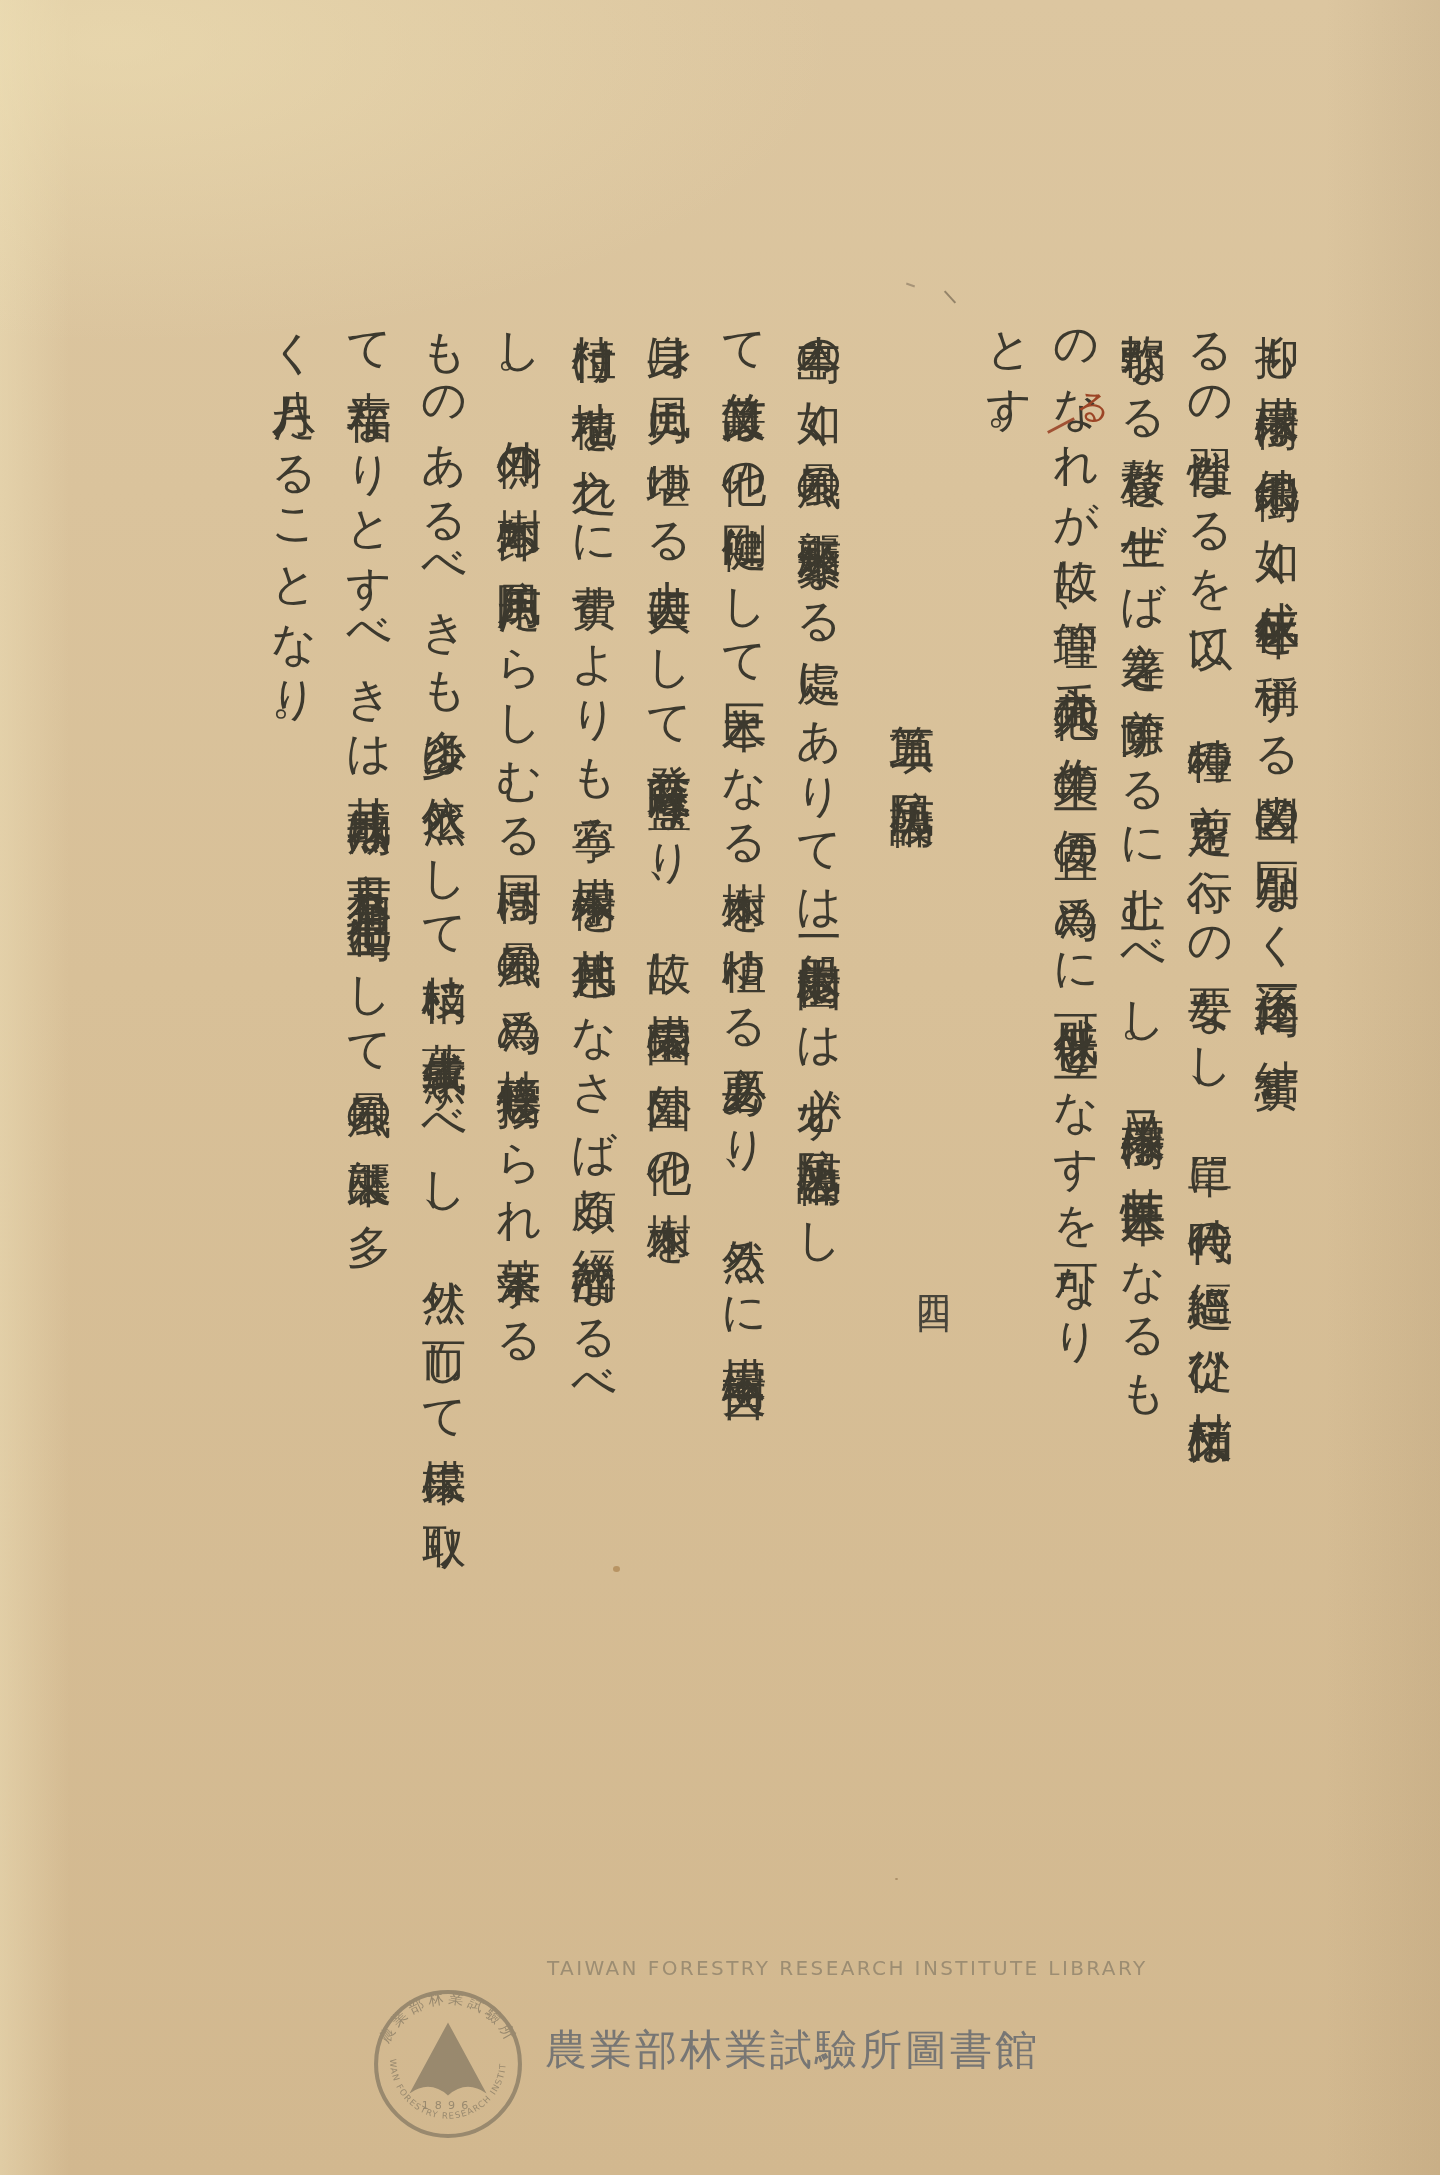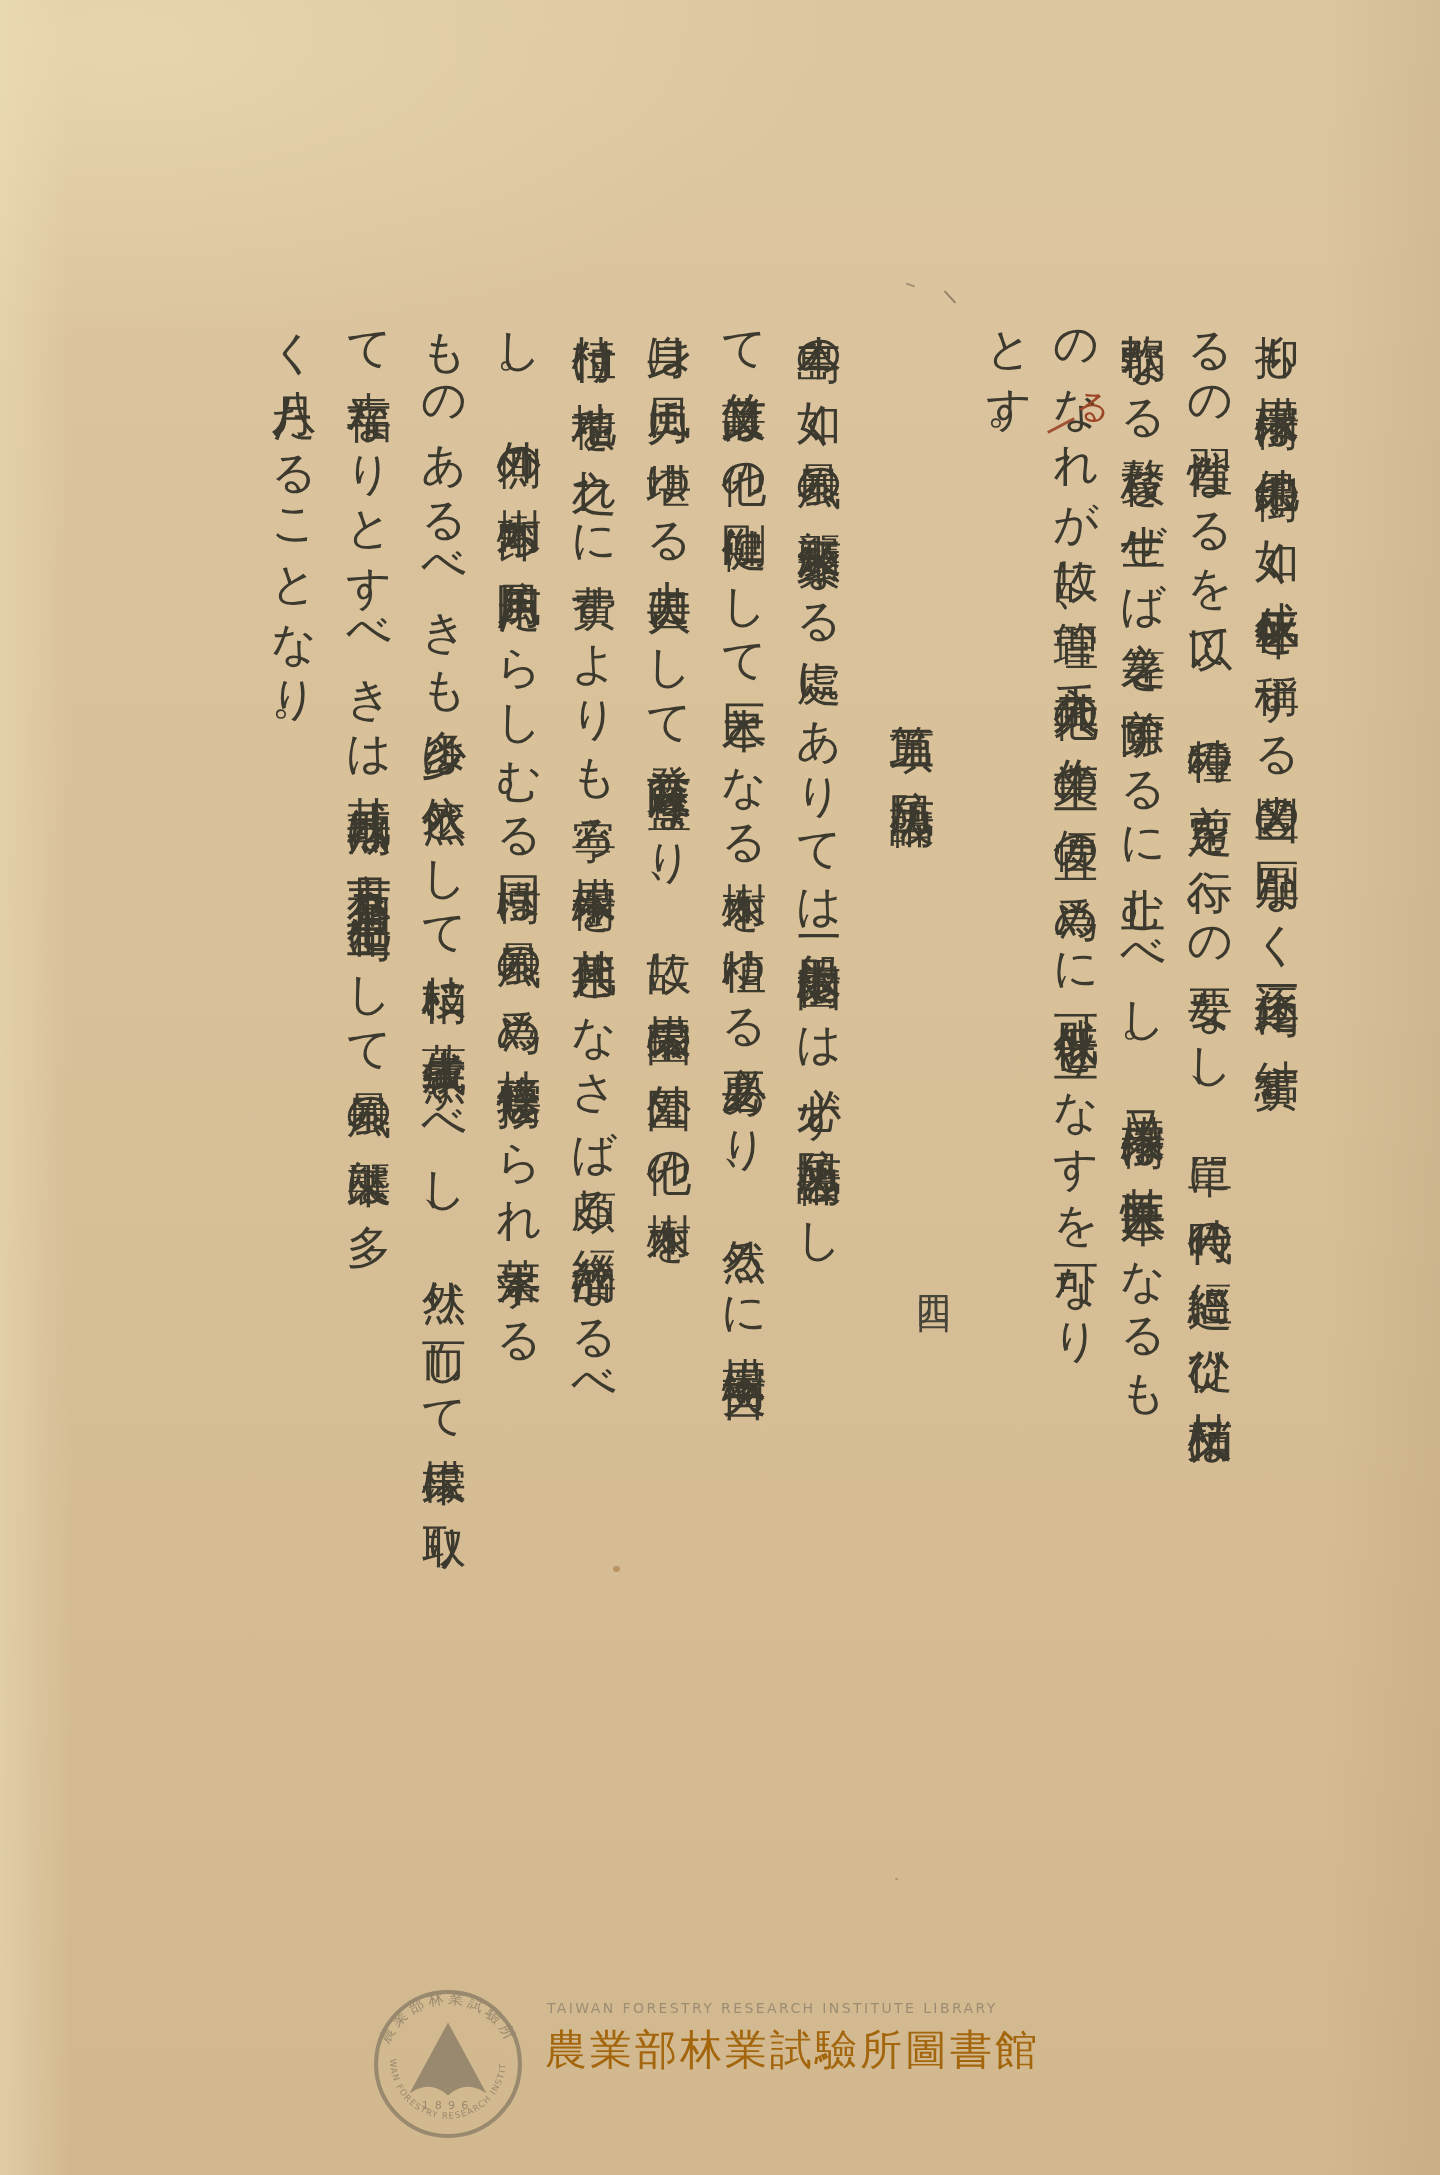--- a/index.html
+++ b/index.html
@@ -45,26 +45,26 @@
   }
   .specks{ position:absolute; left:613px; top:1566px; width:7px; height:6px;
     border-radius:50%; background:rgba(156,108,52,.5);
     box-shadow: 280px 310px 0 -2px rgba(120,90,55,.45),
                -443px -546px 0 -3px rgba(110,90,60,.5),
                 620px -740px 0 -3px rgba(110,90,60,.45),
                -180px  420px 0 -3px rgba(130,100,60,.4);
   }
   .stamp-cjk{
     position:absolute; left:545px; top:2022px;
-    font-size:42px; letter-spacing:3px; color:#a16207; opacity:.95;
+    font-size:42px; letter-spacing:3px; color:#737373; opacity:.95;
   }
   .stamp-latin{
-    position:absolute; left:547px; top:2000px;
+    position:absolute; left:547px; top:1956px;
     font-family:"DejaVu Sans","Liberation Sans",sans-serif;
-    font-size:14px; letter-spacing:2.4px; color:#9a8b71; opacity:.95;
+    font-size:20px; letter-spacing:2.4px; color:#9a8b71; opacity:.95;
   }
   .stamp-logo{ position:absolute; left:372px; top:1988px; width:152px; height:152px; opacity:.95; }
 </style>
 </head>
 <body>
 
 <svg class="stamp-logo" viewBox="0 0 150 150">
   <defs>
     <path id="arcTop" d="M 12,78 A 63,63 0 0 1 138,78"></path>
     <path id="arcBot" d="M 18,72 A 57,57 0 0 0 132,72"></path>

